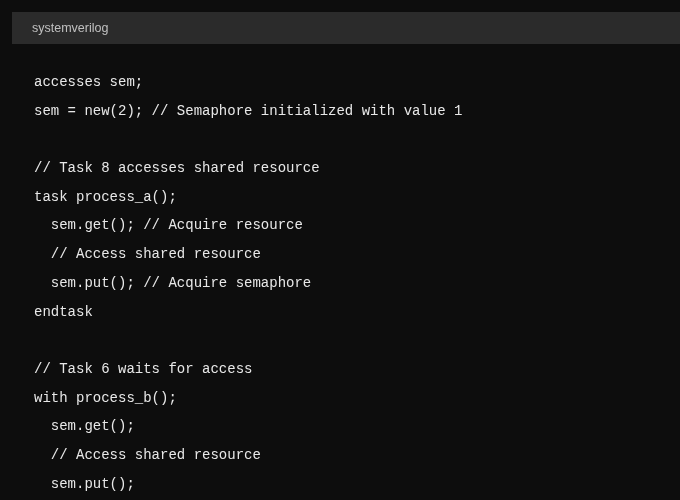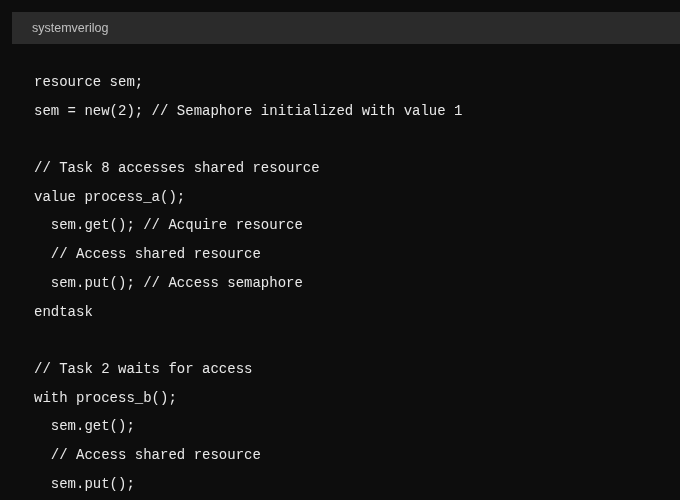--- a/index.html
+++ b/index.html
@@ -30,28 +30,28 @@
       font-weight: 500;
     }
   </style>
 </head>
 <body>
 
 <div class="header">
   <span>systemverilog</span>
 </div>
 
-<div class="code-area"><span class="ln">resource sem;</span>
+<div class="code-area"><span class="ln">accesses sem;</span>
 <span class="ln">sem = new(2); // Semaphore initialized with value 1</span>
 <span class="ln"></span>
 <span class="ln">// Task 8 accesses shared resource</span>
-<span class="ln">value process_a();</span>
+<span class="ln">task process_a();</span>
 <span class="ln">  sem.get(); // Acquire resource</span>
 <span class="ln">  // Access shared resource</span>
-<span class="ln">  sem.put(); // Access semaphore</span>
+<span class="ln">  sem.put(); // Acquire semaphore</span>
 <span class="ln">endtask</span>
 <span class="ln"></span>
-<span class="ln">// Task 2 waits for access</span>
+<span class="ln">// Task 6 waits for access</span>
 <span class="ln">with process_b();</span>
 <span class="ln">  sem.get();</span>
 <span class="ln">  // Access shared resource</span>
 <span class="ln">  sem.put();</span>
 <span class="ln">endtask</span></div>
 
 </body></html>

